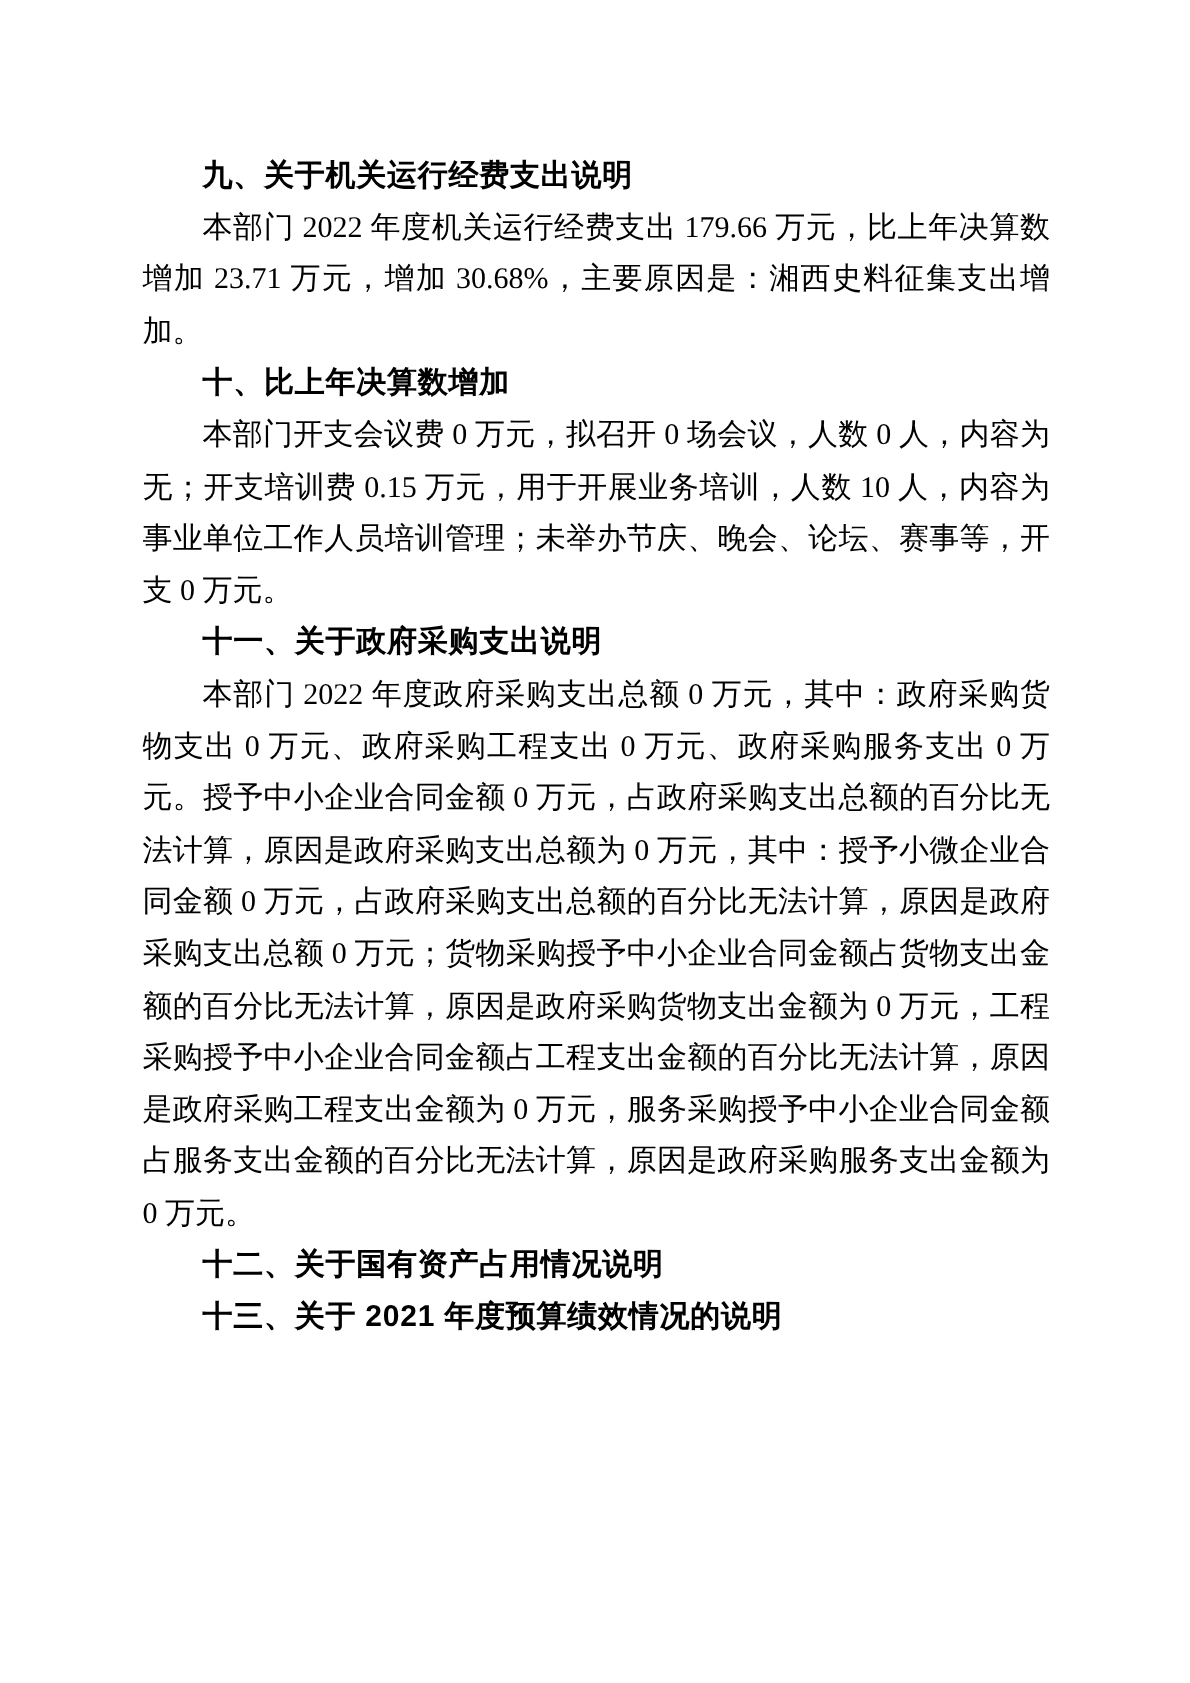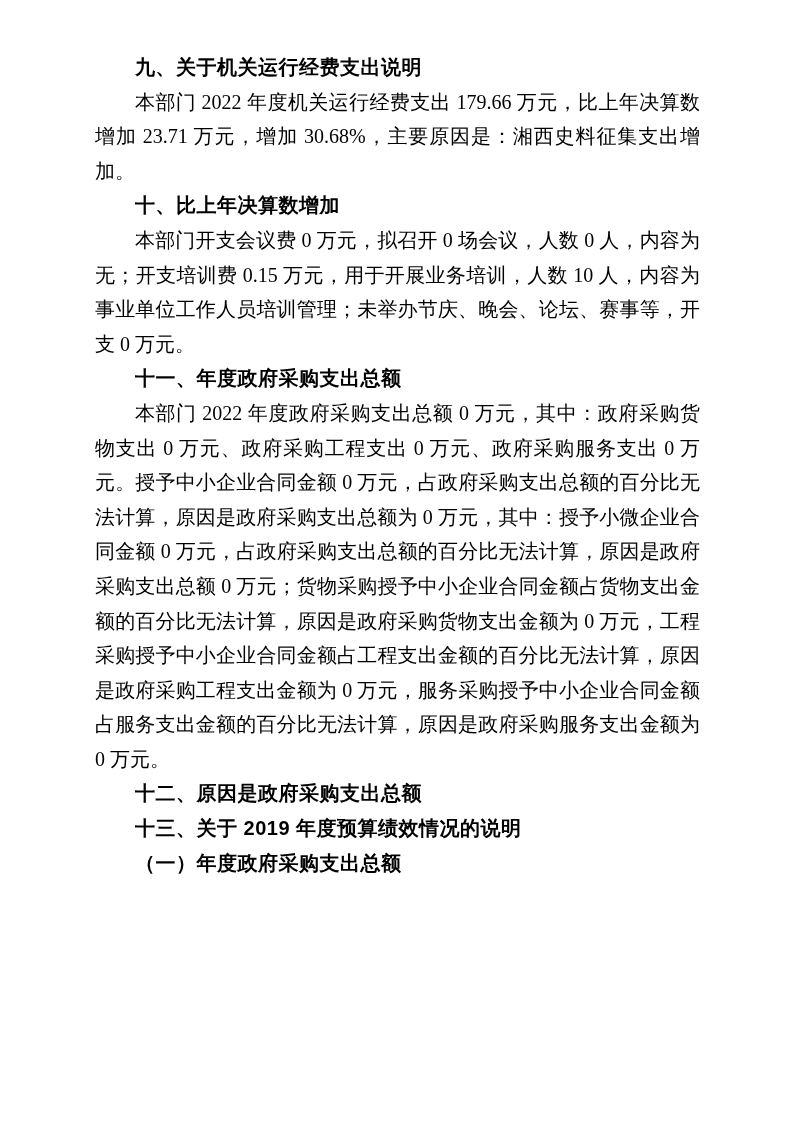--- a/index.html
+++ b/index.html
@@ -7,21 +7,21 @@
     padding: 0;
     background: #ffffff;
   }
   .page {
     position: relative;
     width: 793px;
     height: 888px;
     margin: 0;
     background: #ffffff;
     box-sizing: border-box;
-    padding: 50px 93px 0 95px;
+    padding: 100px 93px 0 95px;
     color: #000000;
     font-family: "Liberation Serif", "DejaVu Serif", serif;
     font-size: 20px;
     line-height: 34.6px;
     overflow: hidden;
   }
   .doc-section {
     margin: 0;
     padding: 0;
   }
@@ -53,26 +53,26 @@
     <h2 class="heading">九、关于机关运行经费支出说明</h2>
     <p class="para">本部门 2022 年度机关运行经费支出 179.66 万元，比上年决算数增加 23.71 万元，增加 30.68%，主要原因是：湘西史料征集支出增加。</p>
   </section>
 
   <section class="doc-section">
     <h2 class="heading">十、比上年决算数增加</h2>
     <p class="para">本部门开支会议费 0 万元，拟召开 0 场会议，人数 0 人，内容为无；开支培训费 0.15 万元，用于开展业务培训，人数 10 人，内容为事业单位工作人员培训管理；未举办节庆、晚会、论坛、赛事等，开支 0 万元。</p>
   </section>
 
   <section class="doc-section">
-    <h2 class="heading">十一、年度政府采购支出总额</h2>
+    <h2 class="heading">十一、关于政府采购支出说明</h2>
     <p class="para">本部门 2022 年度政府采购支出总额 0 万元，其中：政府采购货物支出 0 万元、政府采购工程支出 0 万元、政府采购服务支出 0 万元。授予中小企业合同金额 0 万元，占政府采购支出总额的百分比无法计算，原因是政府采购支出总额为 0 万元，其中：授予小微企业合同金额 0 万元，占政府采购支出总额的百分比无法计算，原因是政府采购支出总额 0 万元；货物采购授予中小企业合同金额占货物支出金额的百分比无法计算，原因是政府采购货物支出金额为 0 万元，工程采购授予中小企业合同金额占工程支出金额的百分比无法计算，原因是政府采购工程支出金额为 0 万元，服务采购授予中小企业合同金额占服务支出金额的百分比无法计算，原因是政府采购服务支出金额为 0 万元。</p>
   </section>
 
   <section class="doc-section">
-    <h2 class="heading">十二、原因是政府采购支出总额</h2>
+    <h2 class="heading">十二、关于国有资产占用情况说明</h2>
   </section>
 
   <section class="doc-section">
-    <h2 class="heading">十三、关于 2019 年度预算绩效情况的说明</h2>
+    <h2 class="heading">十三、关于 2021 年度预算绩效情况的说明</h2>
     <h3 class="heading">（一）年度政府采购支出总额</h3>
   </section>
 
 </div>
 
 </body></html>

